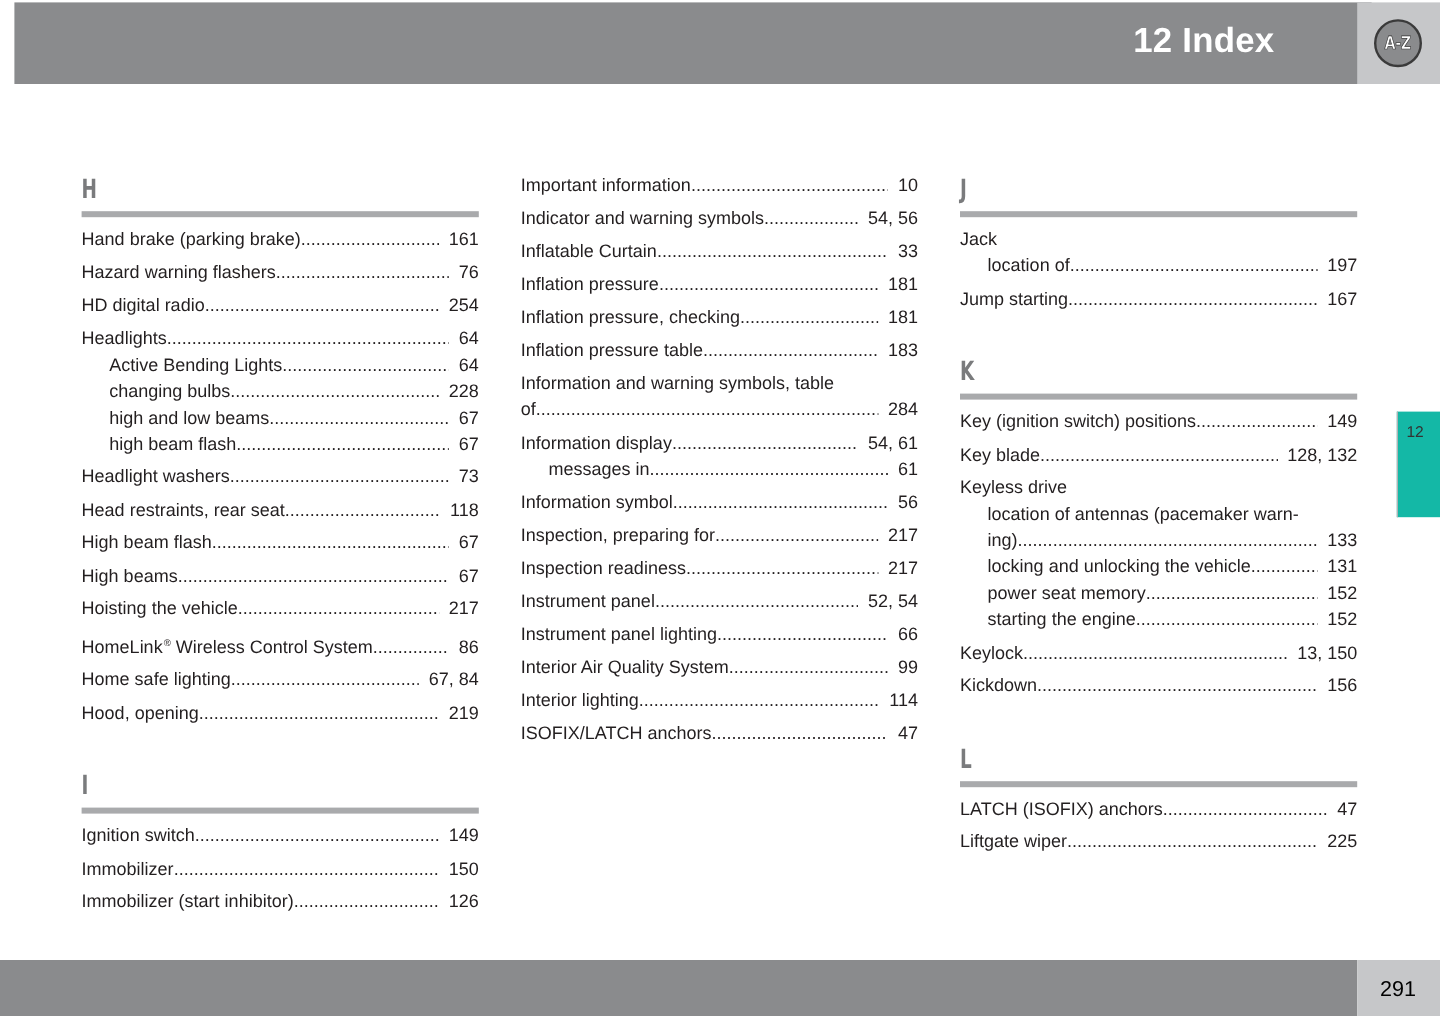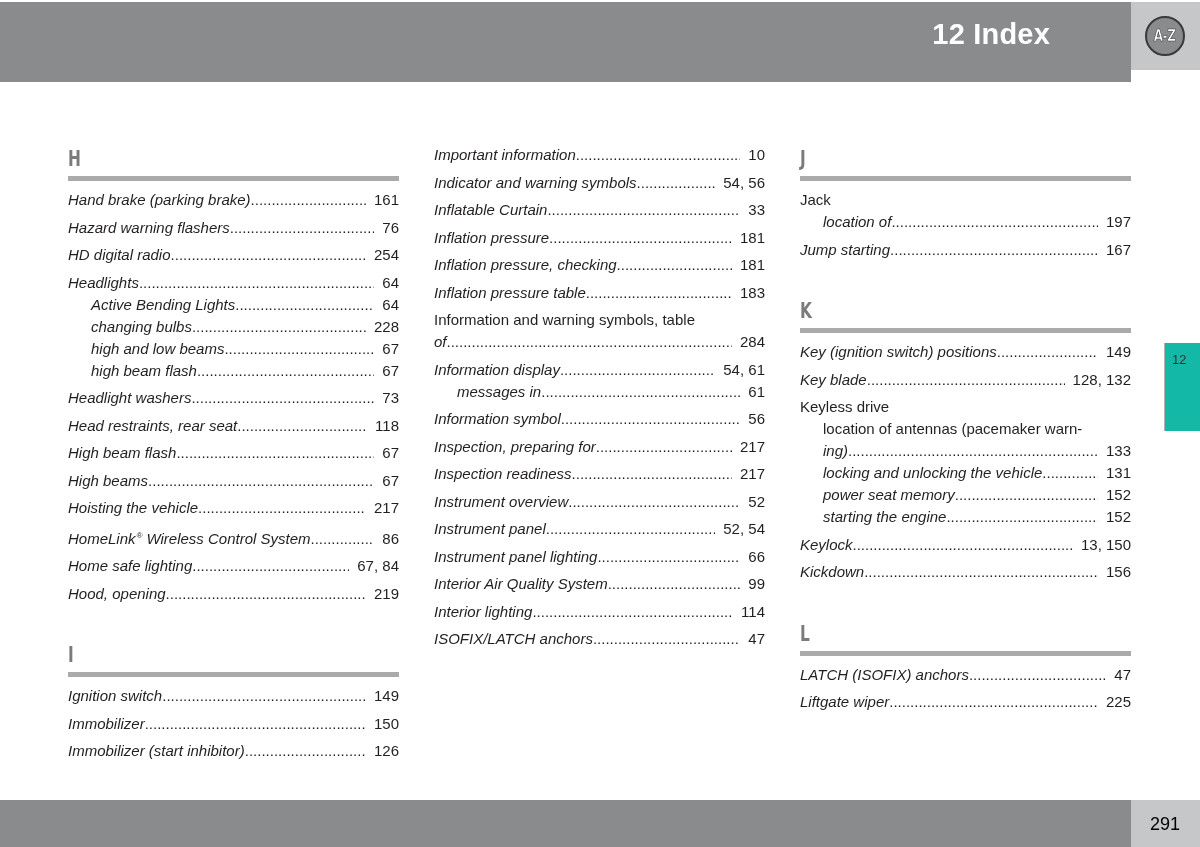--- a/index.html
+++ b/index.html
@@ -1,36 +1,36 @@
 <!DOCTYPE html>
 <html><head>
   <meta charset="utf-8">
   <style>
     * { box-sizing: border-box; margin: 0; padding: 0; }
     html, body { width: 1200px; height: 847px; background: #ffffff; overflow: hidden; }
     body { position: relative; font-family: "Liberation Sans", sans-serif; color: #231f20; }
 
-    .top-bar { position: absolute; left: 0; top: 2px; width: 1131px; height: 80px; background: #8a8b8d; }
+    .top-bar { position: absolute; left: 12px; top: 2px; width: 1131px; height: 68px; background: #8a8b8d; }
     .top-tab { position: absolute; left: 1131px; top: 2px; width: 69px; height: 68px; background: #c6c7c9; }
     .chapter-title { position: absolute; right: 81px; top: 16px; font-size: 29px; font-weight: bold; color: #ffffff; letter-spacing: 0.2px; }
     .az-badge { position: absolute; left: 1145px; top: 16px; width: 40px; height: 40px; border-radius: 50%; background: #8a8b8d; border: 2px solid #3a3a3a; display: flex; align-items: center; justify-content: center; text-align: center; }
     .az-badge span { color: #fff; font-size: 15px; font-weight: bold; font-family: "DejaVu Sans", sans-serif; letter-spacing: -0.5px; -webkit-text-stroke: 0.6px #333; transform: scaleX(0.8); display: inline-block; }
 
     .column { position: absolute; top: 140px; width: 331px; }
     .col-1 { left: 68px; }
     .col-2 { left: 434px; }
     .col-3 { left: 800px; }
 
     .section { margin-bottom: 0; }
     .section-letter { font-family: "DejaVu Sans", sans-serif; font-weight: bold; font-size: 22px; color: #7a7b7d; height: 34px; line-height: 38px; transform: scaleX(0.7); transform-origin: left; display: block; }
     .section-rule { height: 5px; background: #a9aaac; margin-top: 2px; margin-bottom: 8px; }
 
     .entry { font-size: 15px; line-height: 22px; margin-bottom: 5.5px; }
     .line { display: flex; align-items: baseline; white-space: nowrap; overflow: hidden; }
-    .line .txt { flex: 0 0 auto; font-style: italic; }
+    .line .txt { flex: 0 0 auto; }
     .line .dots { flex: 1 1 auto; overflow: hidden; min-width: 10px; }
     .line .dots::after { content: "........................................................................................................................"; letter-spacing: 0; }
     .line .pg { flex: 0 0 auto; padding-left: 8px; text-align: left; }
     .sub { padding-left: 23px; }
     .sub .line { }
     .entry .line.subline { padding-left: 23px; }
     .headword { display: block; }
     .spacer { height: 38px; }
     sup.reg { font-size: 8px; vertical-align: 6px; padding: 0 4px 0 1px; }
 
@@ -271,27 +271,20 @@
     </div>
   <div class="entry">
       <div class="line">
         <span class="txt">Inspection readiness</span>
         <span class="dots"></span>
         <span class="pg">217</span>
       </div>
     </div>
   <div class="entry">
       <div class="line">
-        <span class="txt">Instrument overview</span>
-        <span class="dots"></span>
-        <span class="pg">52</span>
-      </div>
-    </div>
-  <div class="entry">
-      <div class="line">
         <span class="txt">Instrument panel</span>
         <span class="dots"></span>
         <span class="pg">52, 54</span>
       </div>
     </div>
   <div class="entry">
       <div class="line">
         <span class="txt">Instrument panel lighting</span>
         <span class="dots"></span>
         <span class="pg">66</span>

